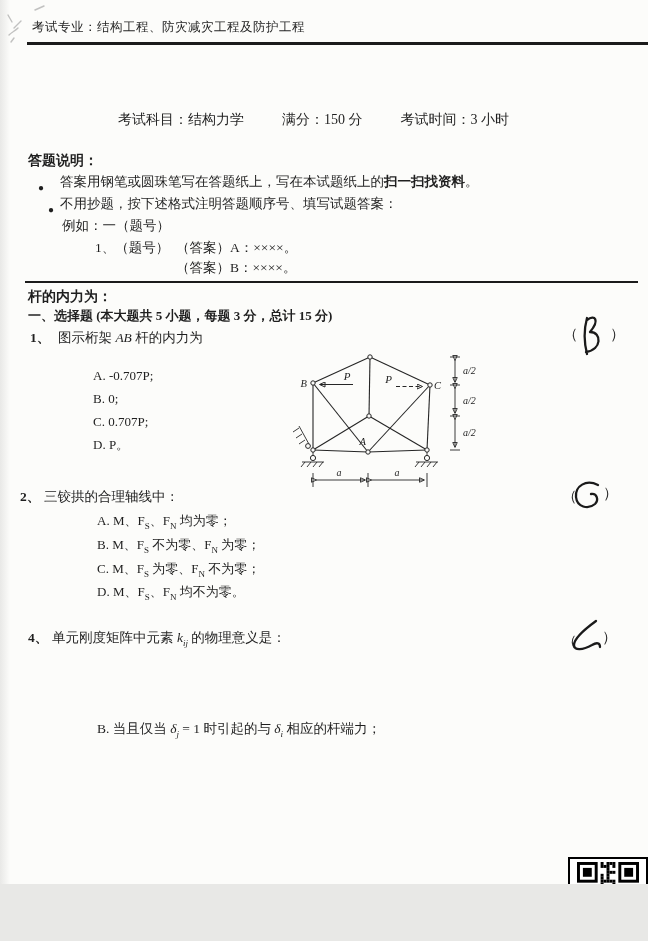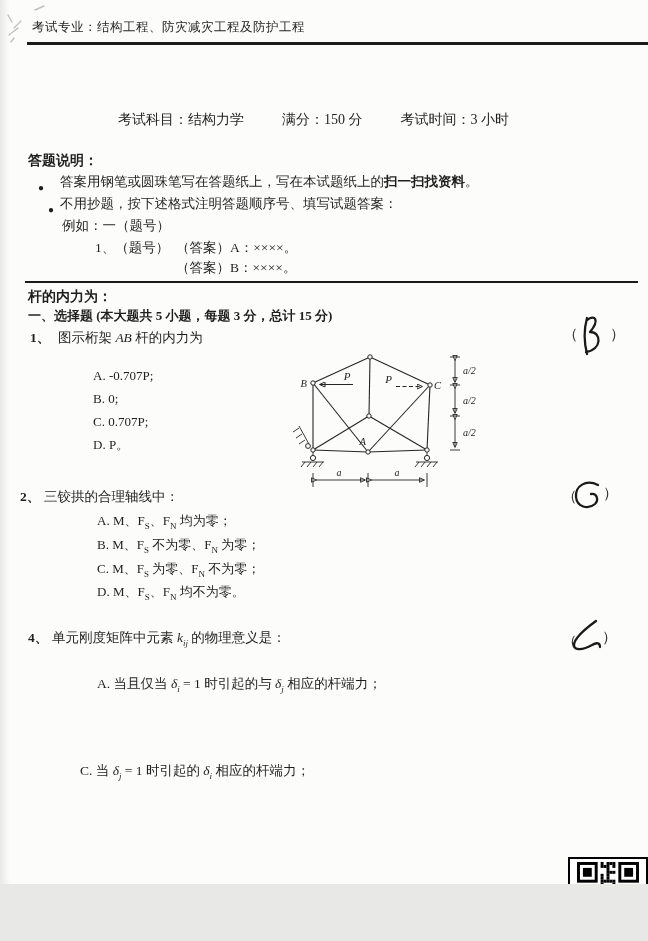--- a/index.html
+++ b/index.html
@@ -212,22 +212,21 @@
   <span class="abs t135" style="left:52px;top:630px">单元刚度矩阵中元素 <i>k</i><sub><i>ij</i></sub> 的物理意义是：</span>
 
   <div class="ans" style="left:560px;top:614px;width:66px;height:48px">
     <span class="paren" style="left:2px;top:18px">（</span>
     <svg class="hw" style="left:6px;top:2px" width="42" height="44" viewBox="0 0 42 44" aria-label="C">
       <path d="M30,5 C19,13 8,22 8,29 C8,35 17,34 26,29 C31,26 34,27 34,31"></path>
     </svg>
     <span class="paren" style="left:42px;top:14px">）</span>
   </div>
 
-  <span class="abs t135" style="left:97px;top:676px">A. 当且仅当 <i>δ</i><sub><i>i</i></sub> = 1 时引起的与 <i>δ</i><sub><i>j</i></sub> 相应的杆端力；</span>
-  <span class="abs t135" style="left:80px;top:763px">C. 当 <i>δ</i><sub><i>j</i></sub> = 1 时引起的 <i>δ</i><sub><i>i</i></sub> 相应的杆端力；</span>
+  <span class="abs t135" style="left:97px;top:721px">B. 当且仅当 <i>δ</i><sub><i>j</i></sub> = 1 时引起的与 <i>δ</i><sub><i>i</i></sub> 相应的杆端力；</span>
 
   
   <span class="abs footer" style="left:456px;top:888px">（B）</span>
   <span class="abs footer" style="left:493px;top:888px;letter-spacing:3px">第 2 页 共</span>
 
   
   <div class="qr-box">
     <svg viewBox="0 0 63 63">
         <rect x="24" y="0" width="3" height="3" fill="#000"></rect>
         <rect x="30" y="0" width="3" height="3" fill="#000"></rect>

